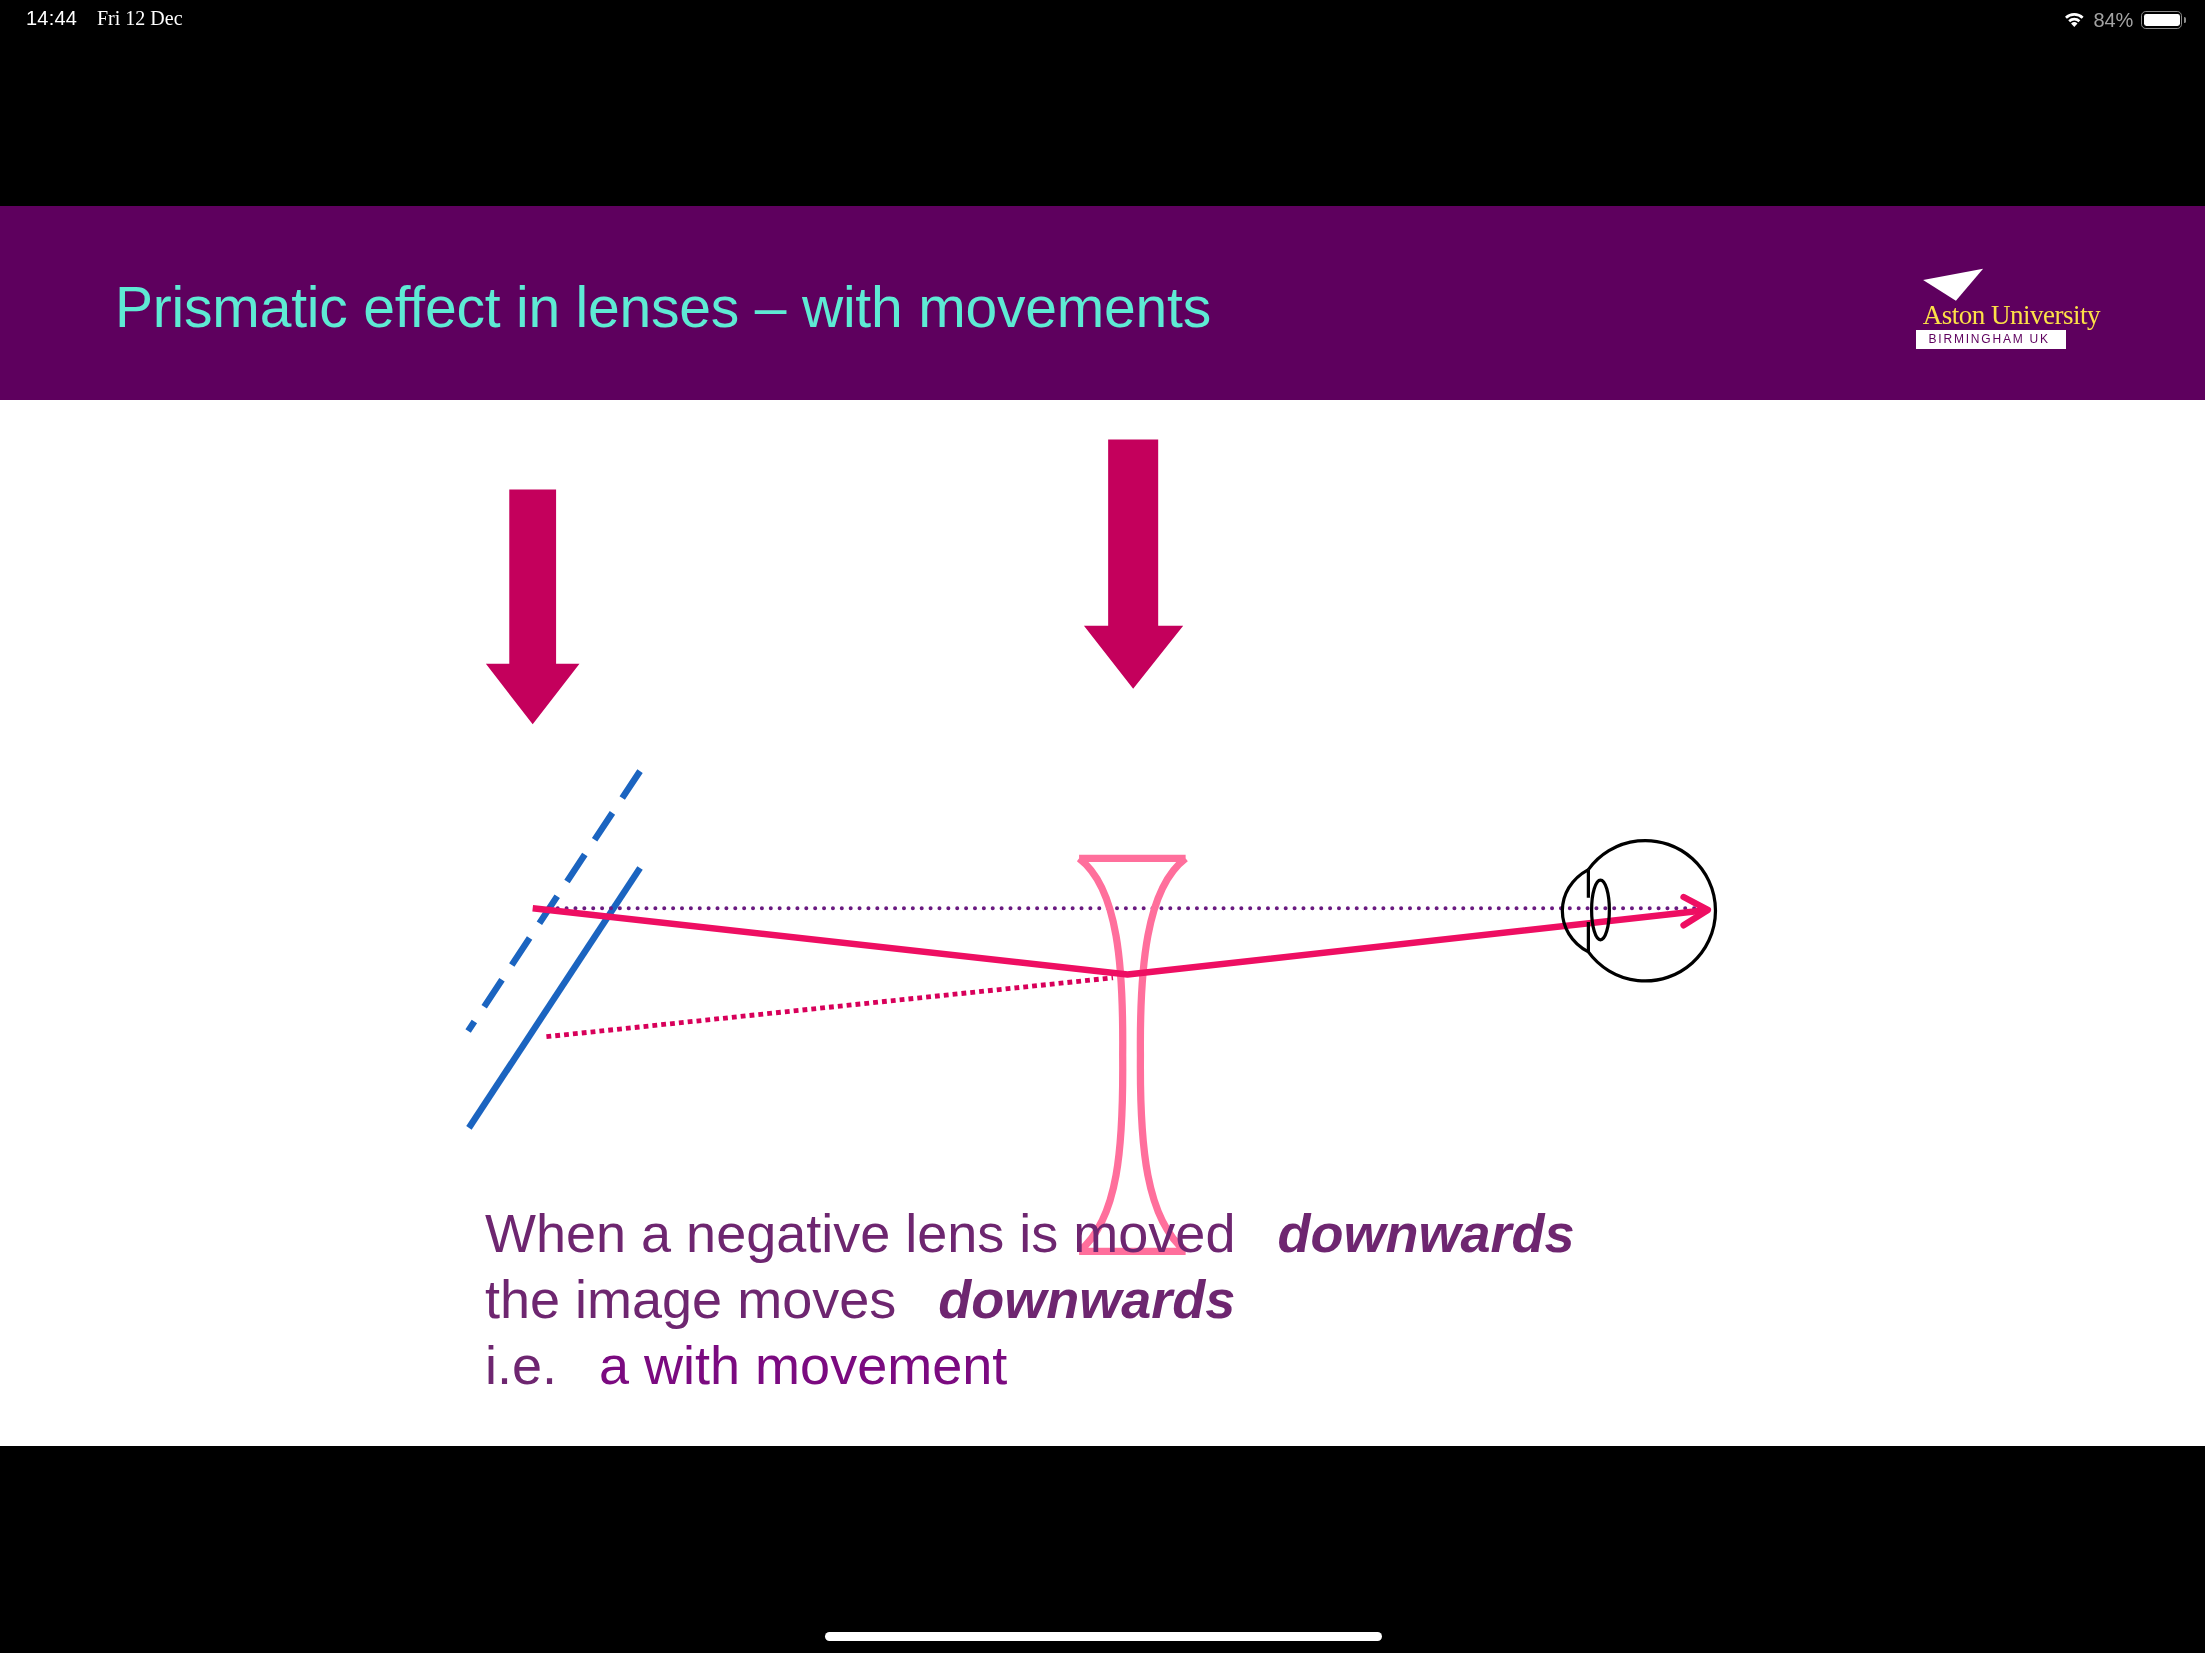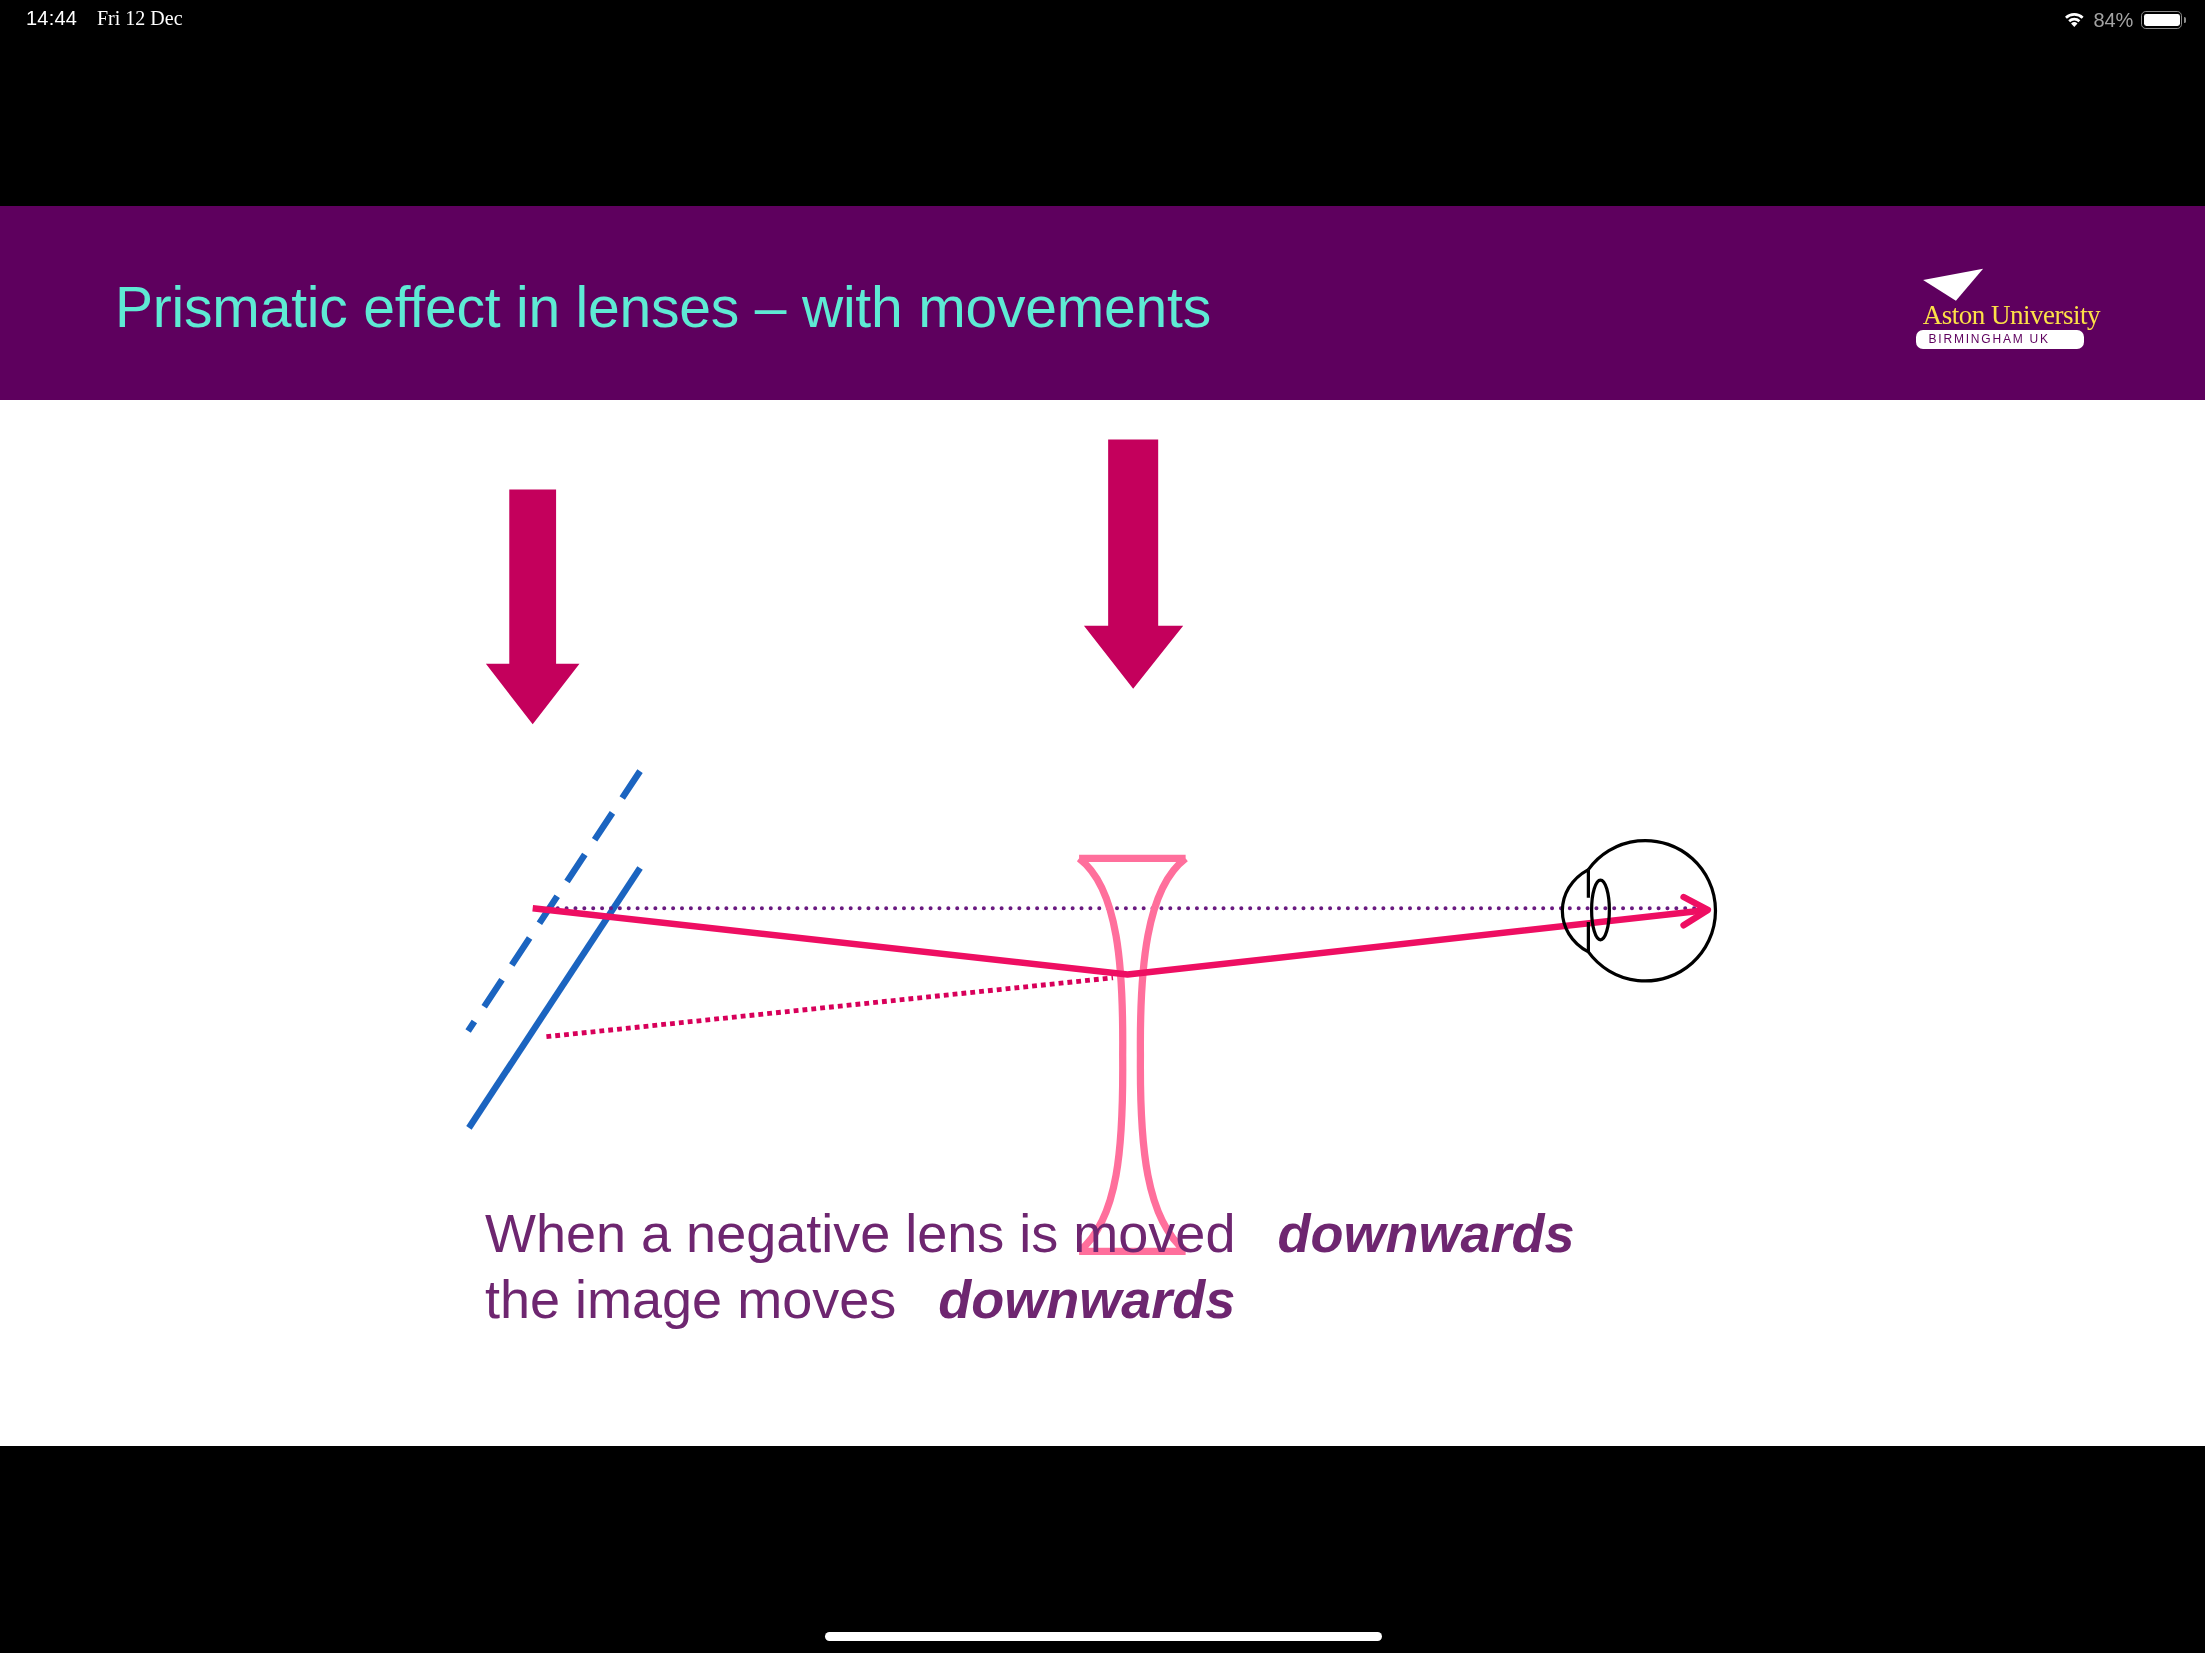--- a/index.html
+++ b/index.html
@@ -14,21 +14,21 @@
   .status-pct { font-size:20px; color:#a3a3a3; }
   .battery { position:relative; width:39px; height:16px; border:1.6px solid #8a8a8a; border-radius:4.8px; }
   .battery-fill { position:absolute; left:1.6px; top:1.6px; right:1.6px; bottom:1.6px; background:#fff; border-radius:2.4px; }
   .battery-nub { position:absolute; right:-4.8px; top:4.8px; width:2.4px; height:6.5px; background:#8a8a8a; border-radius:0 1.6px 1.6px 0; }
 
   .slide { position:absolute; left:0; top:206px; width:2205px; height:1240px; background:#fff; }
   .slide-header { position:absolute; left:0; top:0; width:2205px; height:194px; background:#5E005E; }
   .slide-title { position:absolute; left:115px; top:68px; font-size:57px; color:#5eead4; white-space:nowrap; letter-spacing:-0.2px; }
   .logo { position:absolute; left:1913px; top:58px; width:218px; height:89px; }
   .logo-name { position:absolute; left:9.7px; top:36px; font-size:27px; color:#fde047; letter-spacing:-0.5px; white-space:nowrap;font-family:Liberation Serif, serif; }
-  .logo-box { position:absolute; left:3.2px; top:66px; width:168px; height:18.6px; background:#fff;border-radius:7px; }
+  .logo-box { position:absolute; left:3.2px; top:66px; width:150px; height:18.6px; background:#fff; }
   .logo-sub { position:absolute; left:0; top:0; width:146px; height:18.6px; line-height:18.6px; text-align:center; font-size:12px; color:#5E005E; letter-spacing:1.8px; }
   .diagram { position:absolute; left:0; top:0; }
   .caption { position:absolute; left:458px; top:994px; color:#6E2670; font-size:54px; line-height:66px; white-space:nowrap; }
   .caption b { font-weight:bold;font-style:italic; }
   .caption .accent { color:#7B0A80; }
   .home-indicator { position:absolute; left:825px; top:1632px; width:557px; height:9px; background:#fff; border-radius:4.8px; }
 </style>
 </head>
 <body>
 
@@ -86,19 +86,20 @@
       <path d="M1968,1077 A87,87 0 1 1 1968,1179"></path>
       <path d="M1968,1077 C1925,1100 1925,1156 1968,1179"></path>
       <path d="M1968,1077 L1968,1112 M1968,1142 L1968,1179"></path>
       <ellipse cx="1983" cy="1127" rx="11" ry="37"></ellipse>
     </g>
   </svg>
 
   <div class="caption">
     <div><span>When a negative lens is moved </span><b>downwards</b></div>
     <div><span>the image moves </span><b>downwards</b></div>
+    <div><span>i.e. </span><span class="accent">a with movement</span></div>
   </div>
 </div>
 
 <div class="home-indicator"></div>
 
 <style>.caption span, .caption b { white-space:pre;margin-left:27px; }</style>
 
 
 </body></html>

